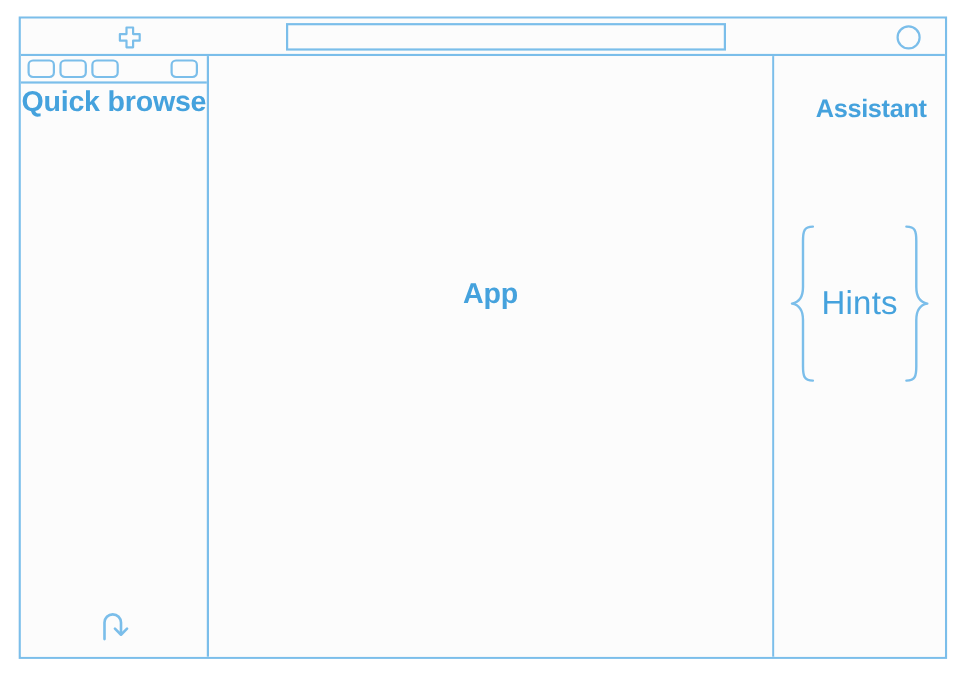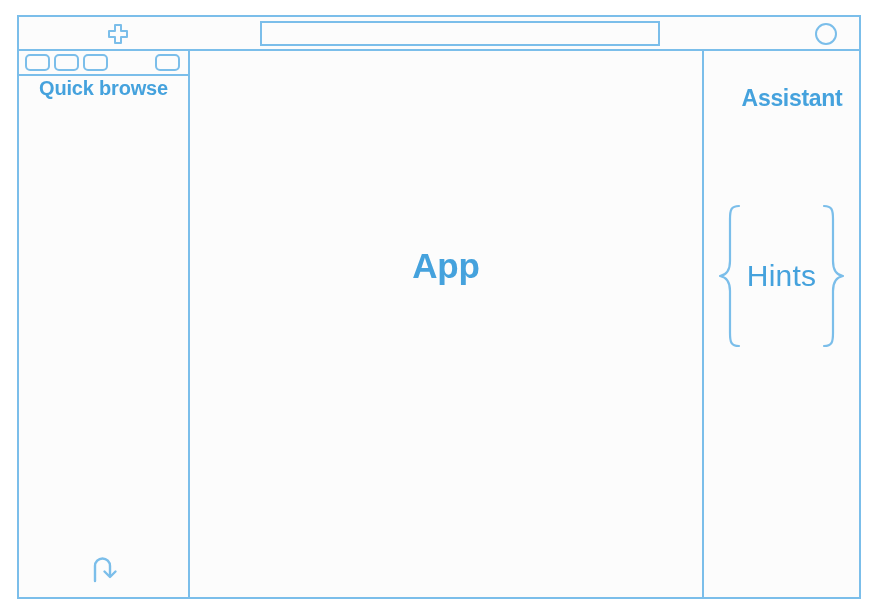--- a/index.html
+++ b/index.html
@@ -133,21 +133,21 @@
   }
   .tab-spacer { flex: 1 1 auto; }
   .tab-chip.trailing { margin-right: 2px; }
 
   .sidebar-heading {
     position: absolute;
     left: 0;
     right: 0;
     top: 24px;
     text-align: center;
-    font-size: 20px;
+    font-size: 26px;
     font-weight: bold;
     color: #45A2DD;
     line-height: 1.32;
     letter-spacing: -0.2px;
   }
 
   .return-icon {
     position: absolute;
     left: 68px;
     bottom: 12px;
@@ -164,21 +164,21 @@
     width: 514px;
     height: 100%;
     box-sizing: border-box;
     border-right: 2px solid #7BBEEA;
     background: #FCFCFC;
     display: flex;
     align-items: center;
     justify-content: center;
   }
   .app-label {
-    font-size: 35px;
+    font-size: 26px;
     font-weight: bold;
     color: #45A2DD;
     position: relative;
     top: -58px;
     letter-spacing: -0.2px;
     text-align: center;
   }
 
   
   .assistant-panel {

